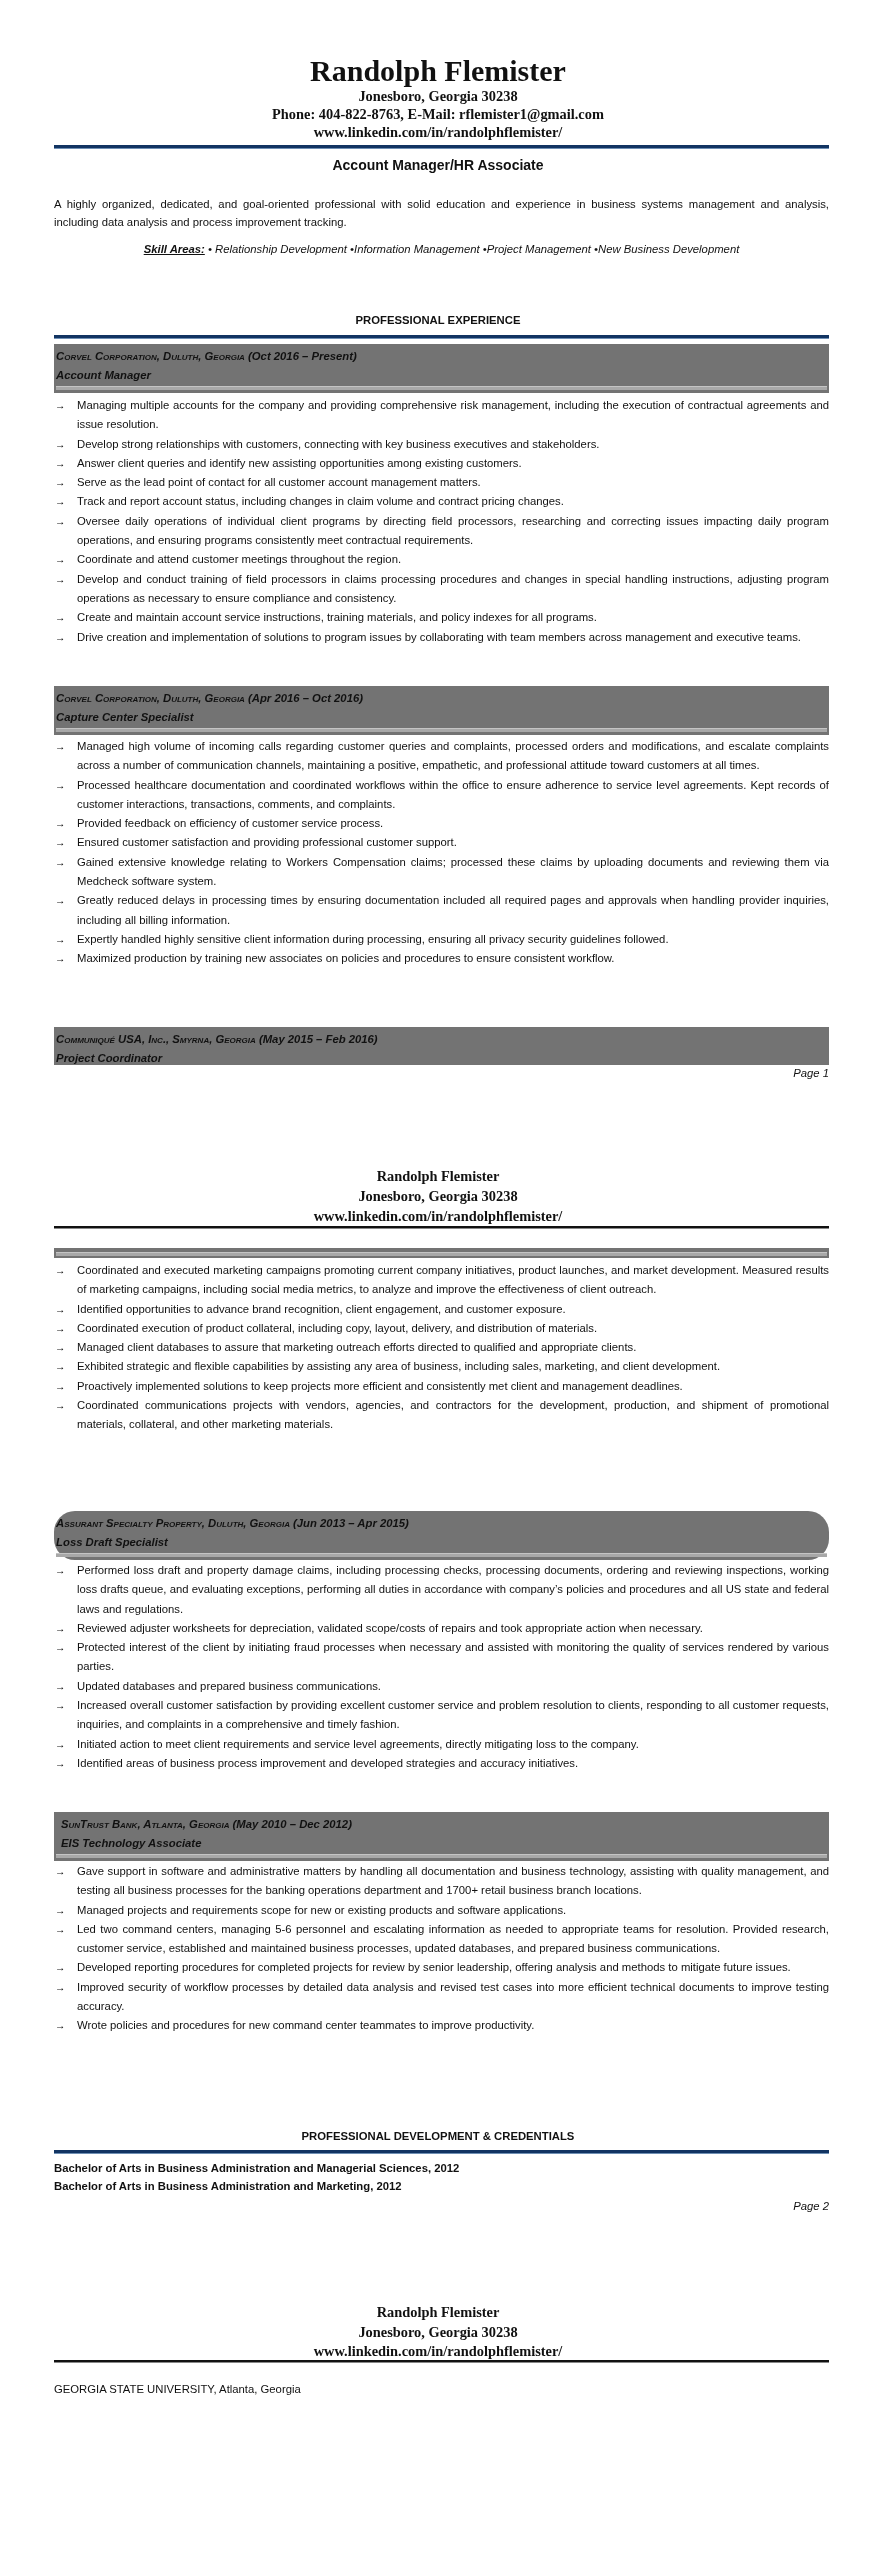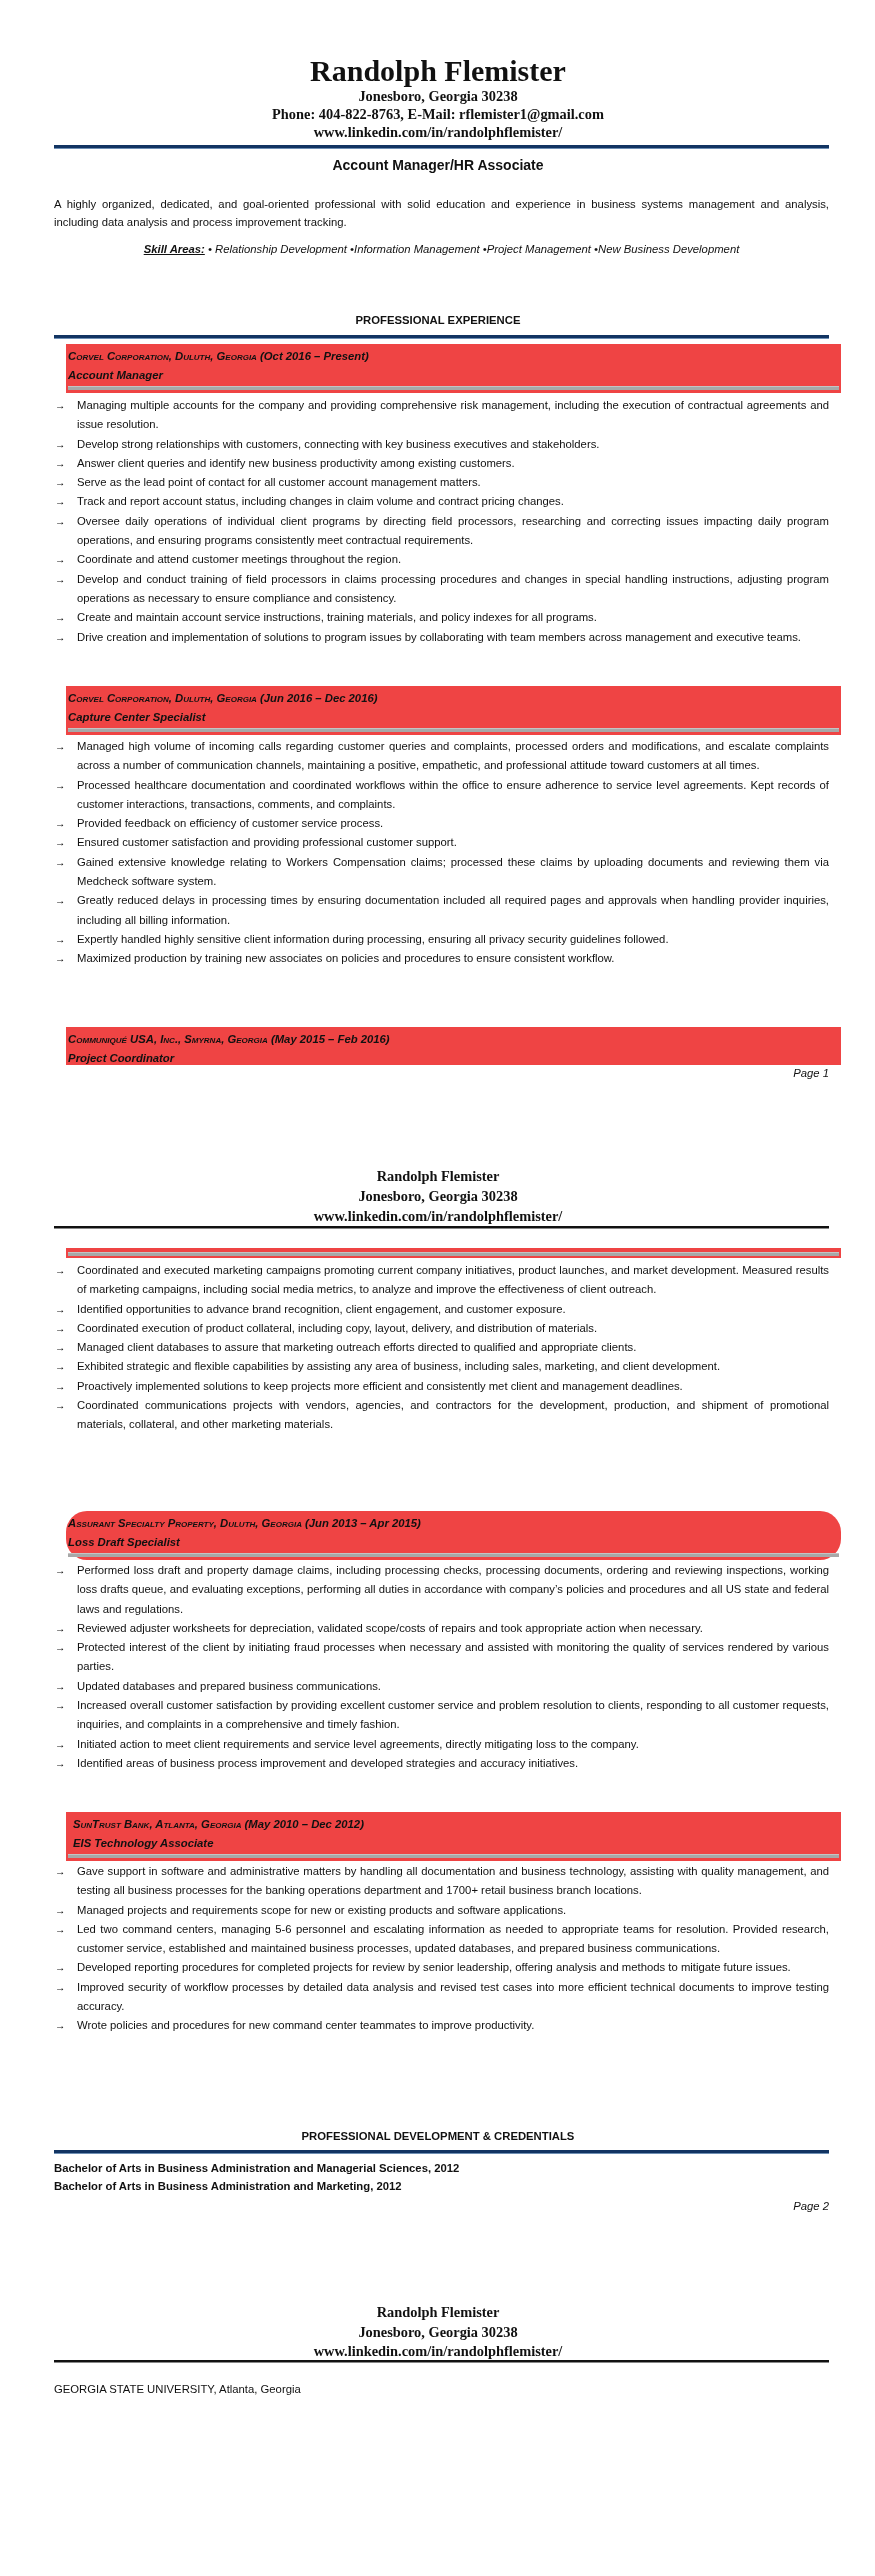--- a/index.html
+++ b/index.html
@@ -11,21 +11,21 @@
   .name-main{font-size:30px;line-height:34px;}
   .hdr-line{font-size:14.4px;line-height:17.5px;}
   .name-small{font-size:14.4px;line-height:17.5px;}
   .navy-rule{left:54px;width:775px;height:3.1px;background:#123462;border-bottom:0.5px solid #6f8fb4;}
   .black-rule{left:54px;width:775px;height:2.1px;background:#111;border-bottom:0.5px solid #888;}
   .doc-title{font-size:14px;font-weight:bold;}
   .summary{left:54px;width:775px;font-size:11.3px;line-height:18px;text-align:justify;}
   .skills{left:54px;width:775px;font-size:11.3px;line-height:17.5px;text-align:center;font-style:italic;}
   .skills .lbl{font-weight:bold;text-decoration:underline;}
   .sec-head{font-size:11.3px;font-weight:bold;}
-  .band{left:54px;width:775px;background:#ef4444;box-sizing:border-box;padding:3.1px 2.1px 0 2.1px;margin-left:12px;}
+  .band{left:54px;width:775px;background:#737373;box-sizing:border-box;padding:3.1px 2.1px 0 2.1px;}
   .band .co{font-size:11.3px;font-weight:bold;font-style:italic;line-height:18.5px;}
   .band .co .sc{font-variant:small-caps;}
   .band .role{font-size:11.3px;font-weight:bold;font-style:italic;line-height:18.5px;}
   .band .grey-rule{position:absolute;left:2.1px;right:2.1px;height:3.1px;background:#a8a8a8;border-top:0.5px solid #c4c4c4;}
   ul.bullets{position:absolute;left:54px;width:775px;margin:0;padding:0;list-style:none;}
   ul.bullets li{position:relative;padding-left:23px;font-size:11.3px;line-height:19.3px;text-align:justify;}
   ul.bullets li .arrow{position:absolute;left:1px;top:0;font-size:10.3px;}
   .page-num{right:47px;font-size:11.3px;font-style:italic;}
   .degree{left:54px;font-size:11.3px;font-weight:bold;}
   .plain{left:54px;font-size:11.3px;text-align:right;}
@@ -50,32 +50,32 @@
 <div class="abs navy-rule" style="top:335px;"></div>
 
 <div class="abs band" style="top:344px;height:49px;">
   <div class="co"><span class="sc">Corvel Corporation, Duluth, Georgia</span> <span>(Oct 2016 – Present)</span></div>
   <div class="role">Account Manager</div>
   <div class="grey-rule" style="top:42px;"></div>
 </div>
 <ul class="bullets" style="top:396px;">
     <li><span class="arrow">→</span><span>Managing multiple accounts for the company and providing comprehensive risk management, including the execution of contractual agreements and issue resolution.</span></li>
     <li><span class="arrow">→</span><span>Develop strong relationships with customers, connecting with key business executives and stakeholders.</span></li>
-    <li><span class="arrow">→</span><span>Answer client queries and identify new business productivity among existing customers.</span></li>
+    <li><span class="arrow">→</span><span>Answer client queries and identify new assisting opportunities among existing customers.</span></li>
     <li><span class="arrow">→</span><span>Serve as the lead point of contact for all customer account management matters.</span></li>
     <li><span class="arrow">→</span><span>Track and report account status, including changes in claim volume and contract pricing changes.</span></li>
     <li><span class="arrow">→</span><span>Oversee daily operations of individual client programs by directing field processors, researching and correcting issues impacting daily program operations, and ensuring programs consistently meet contractual requirements.</span></li>
     <li><span class="arrow">→</span><span>Coordinate and attend customer meetings throughout the region.</span></li>
     <li><span class="arrow">→</span><span>Develop and conduct training of field processors in claims processing procedures and changes in special handling instructions, adjusting program operations as necessary to ensure compliance and consistency.</span></li>
     <li><span class="arrow">→</span><span>Create and maintain account service instructions, training materials, and policy indexes for all programs.</span></li>
     <li><span class="arrow">→</span><span>Drive creation and implementation of solutions to program issues by collaborating with team members across management and executive teams.</span></li>
   </ul>
 
 <div class="abs band" style="top:686px;height:49px;">
-  <div class="co"><span class="sc">Corvel Corporation, Duluth, Georgia</span> <span>(Jun 2016 – Dec 2016)</span></div>
+  <div class="co"><span class="sc">Corvel Corporation, Duluth, Georgia</span> <span>(Apr 2016 – Oct 2016)</span></div>
   <div class="role">Capture Center Specialist</div>
   <div class="grey-rule" style="top:42px;"></div>
 </div>
 <ul class="bullets" style="top:737px;">
     <li><span class="arrow">→</span><span>Managed high volume of incoming calls regarding customer queries and complaints, processed orders and modifications, and escalate complaints across a number of communication channels, maintaining a positive, empathetic, and professional attitude toward customers at all times.</span></li>
     <li><span class="arrow">→</span><span>Processed healthcare documentation and coordinated workflows within the office to ensure adherence to service level agreements. Kept records of customer interactions, transactions, comments, and complaints.</span></li>
     <li><span class="arrow">→</span><span>Provided feedback on efficiency of customer service process.</span></li>
     <li><span class="arrow">→</span><span>Ensured customer satisfaction and providing professional customer support.</span></li>
     <li><span class="arrow">→</span><span>Gained extensive knowledge relating to Workers Compensation claims; processed these claims by uploading documents and reviewing them via Medcheck software system.</span></li>
     <li><span class="arrow">→</span><span>Greatly reduced delays in processing times by ensuring documentation included all required pages and approvals when handling provider inquiries, including all billing information.</span></li>

